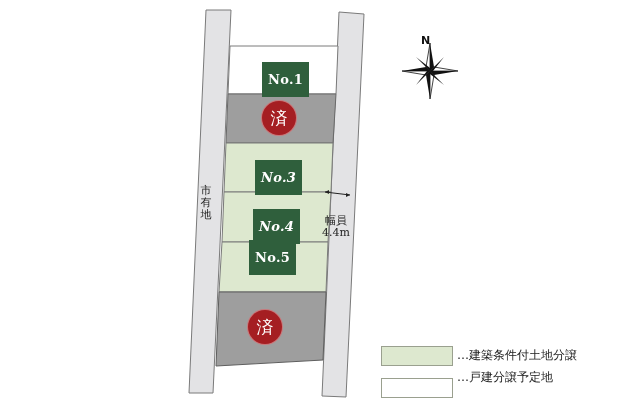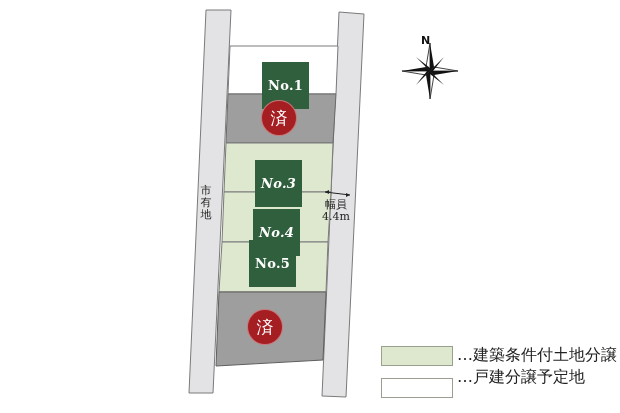--- a/index.html
+++ b/index.html
@@ -2,46 +2,46 @@
 <html><head>
 <meta charset="utf-8">
 <style>
   html, body { margin: 0; padding: 0; background: #ffffff; }
   body { width: 620px; height: 413px; position: relative; overflow: hidden;
          font-family: "DejaVu Serif", serif; }
   svg.map { position: absolute; left: 0; top: 0; }
   .lot-label {
     position: absolute; background: #2f5f3c; color: #ffffff;
     font-family: "DejaVu Serif", serif; font-weight: bold; font-size: 13px;
-    line-height: 19px; height: 19px; text-align: center; padding: 14px 6px;
+    line-height: 19px; height: 19px; text-align: center; padding: 8px 6px;
     letter-spacing: 0.3px;
   }
   .sold-badge {
     position: absolute; width: 34px; height: 34px; border-radius: 50%;
     background: #a51e22; color: #ffffff; font-size: 17px; line-height: 34px;
     text-align: center; font-family: "DejaVu Sans", sans-serif;
     box-shadow: 0 0 0 1px #c9777a;
   }
   .vtext {
     position: absolute; font-size: 11px; line-height: 12px; color: #222;
     width: 12px; text-align: center; font-family: "DejaVu Sans", sans-serif;
   }
   .width-label {
     position: absolute; font-size: 11px; line-height: 12px; color: #222;
-    text-align: center; font-family: "DejaVu Serif", serif;
+    text-align: center; font-family: "DejaVu Serif", serif; margin-top: 16px;
   }
   .compass-n {
     position: absolute; font-size: 11px; font-weight: bold;
     font-family: "DejaVu Sans", sans-serif; color: #111;
   }
   .legend-swatch {
     position: absolute; width: 70px; height: 18px; border: 1px solid #9aa08f;
   }
   .legend-text {
-    position: absolute; font-size: 16px; color: #222; line-height: 18px;
+    position: absolute; font-size: 12px; color: #222; line-height: 18px;
     font-family: "DejaVu Sans", sans-serif; white-space: nowrap;
   }
 </style>
 </head>
 <body>
 
 <svg class="map" width="620" height="413" viewBox="0 0 620 413">
 
   <polygon points="206,10 231,10 213,393 189,393" fill="#e3e3e5" stroke="#7a7a7a" stroke-width="1"></polygon>
 

